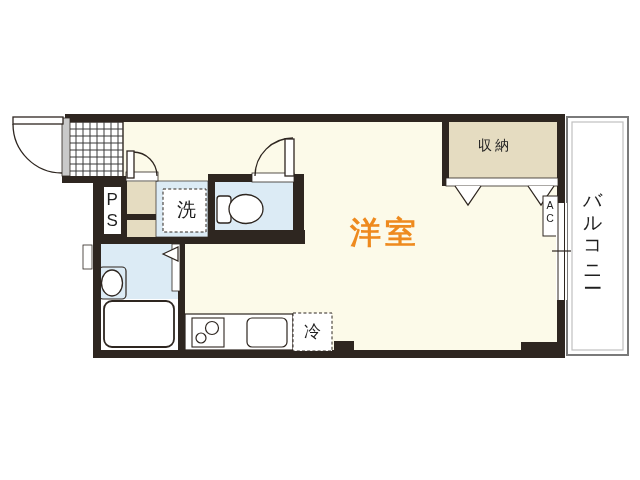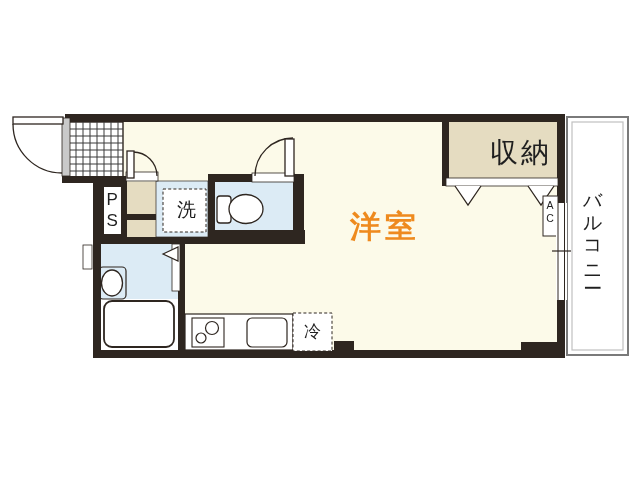--- a/index.html
+++ b/index.html
@@ -19,21 +19,21 @@
   .dashbox{fill:#fff;stroke:var(--wall,#2e2620);stroke-width:1;stroke-dasharray:3 2.2;}
   .dashline{fill:none;stroke:var(--wall,#2e2620);stroke-width:1;stroke-dasharray:3 2.2;}
   .gridline{fill:none;stroke:var(--entry-tile-line,#3b3b3b);stroke-width:1;}
   .jamb{fill:var(--door-jamb,#c9c9c9);stroke:var(--wall,#2e2620);stroke-width:0.8;}
   .balc-out{fill:#fff;stroke:var(--balcony-border,#7a7a7a);stroke-width:2;}
   .balc-in{fill:none;stroke:#c0c0c0;stroke-width:1.2;}
   
   .lbl{position:absolute;color:var(--label-text,#1f1f1f);line-height:1.15;white-space:nowrap;}
   .v{writing-mode:vertical-rl;text-orientation:upright;}
   .room-lbl{font-size:31px;font-weight:700;color:var(--room-label,#ee8a1e);letter-spacing:4px;}
-  .closet-lbl{font-size:28px;letter-spacing:3px;margin-left:12px;}
+  .closet-lbl{font-size:14px;letter-spacing:3px;}
   .balcony-lbl{font-size:19px;letter-spacing:3px;}
   .ps-lbl{font-size:17px;letter-spacing:2px;}
   .small-lbl{font-size:18px;background:#fff;padding:0 1px;}
   .ac-lbl{font-size:10.5px;letter-spacing:1px;}
 </style>
 </head>
 <body>
 
 <div id="stage">
 
@@ -112,20 +112,20 @@
     <path class="dashline" d="M293 313 L332 351 M332 313 L293 351"></path>
     <rect class="dashbox" fill="none" x="293" y="313" width="39" height="38"></rect>
 
     <rect fill="#fff" stroke="#2e2620" stroke-width="1" x="543" y="196" width="15" height="40"></rect>
 
     <rect fill="#fff" x="556" y="203" width="11" height="97"></rect>
     <path d="M558 203 V300 M564.5 203 V300" fill="none" stroke="#2e2620" stroke-width="1"></path>
     <path d="M552 251 H571" fill="none" stroke="#2e2620" stroke-width="1.2"></path>
   </svg>
 
-  <div class="lbl room-lbl" style="left:350px;top:209px;">洋室</div>
+  <div class="lbl room-lbl" style="left:350px;top:215px;">洋室</div>
   <div class="lbl closet-lbl" style="left:478px;top:137px;">収納</div>
   <div class="lbl balcony-lbl v" style="left:582px;top:179px;">バルコニー</div>
   <div class="lbl ps-lbl v" style="left:102px;top:190px;">PS</div>
   <div class="lbl small-lbl" style="left:176px;top:199px;font-size:19px;">洗</div>
   <div class="lbl small-lbl" style="left:303px;top:322px;font-size:17px;">冷</div>
   <div class="lbl ac-lbl v" style="left:544px;top:199px;">AC</div>
 </div>
 
 </body></html>

